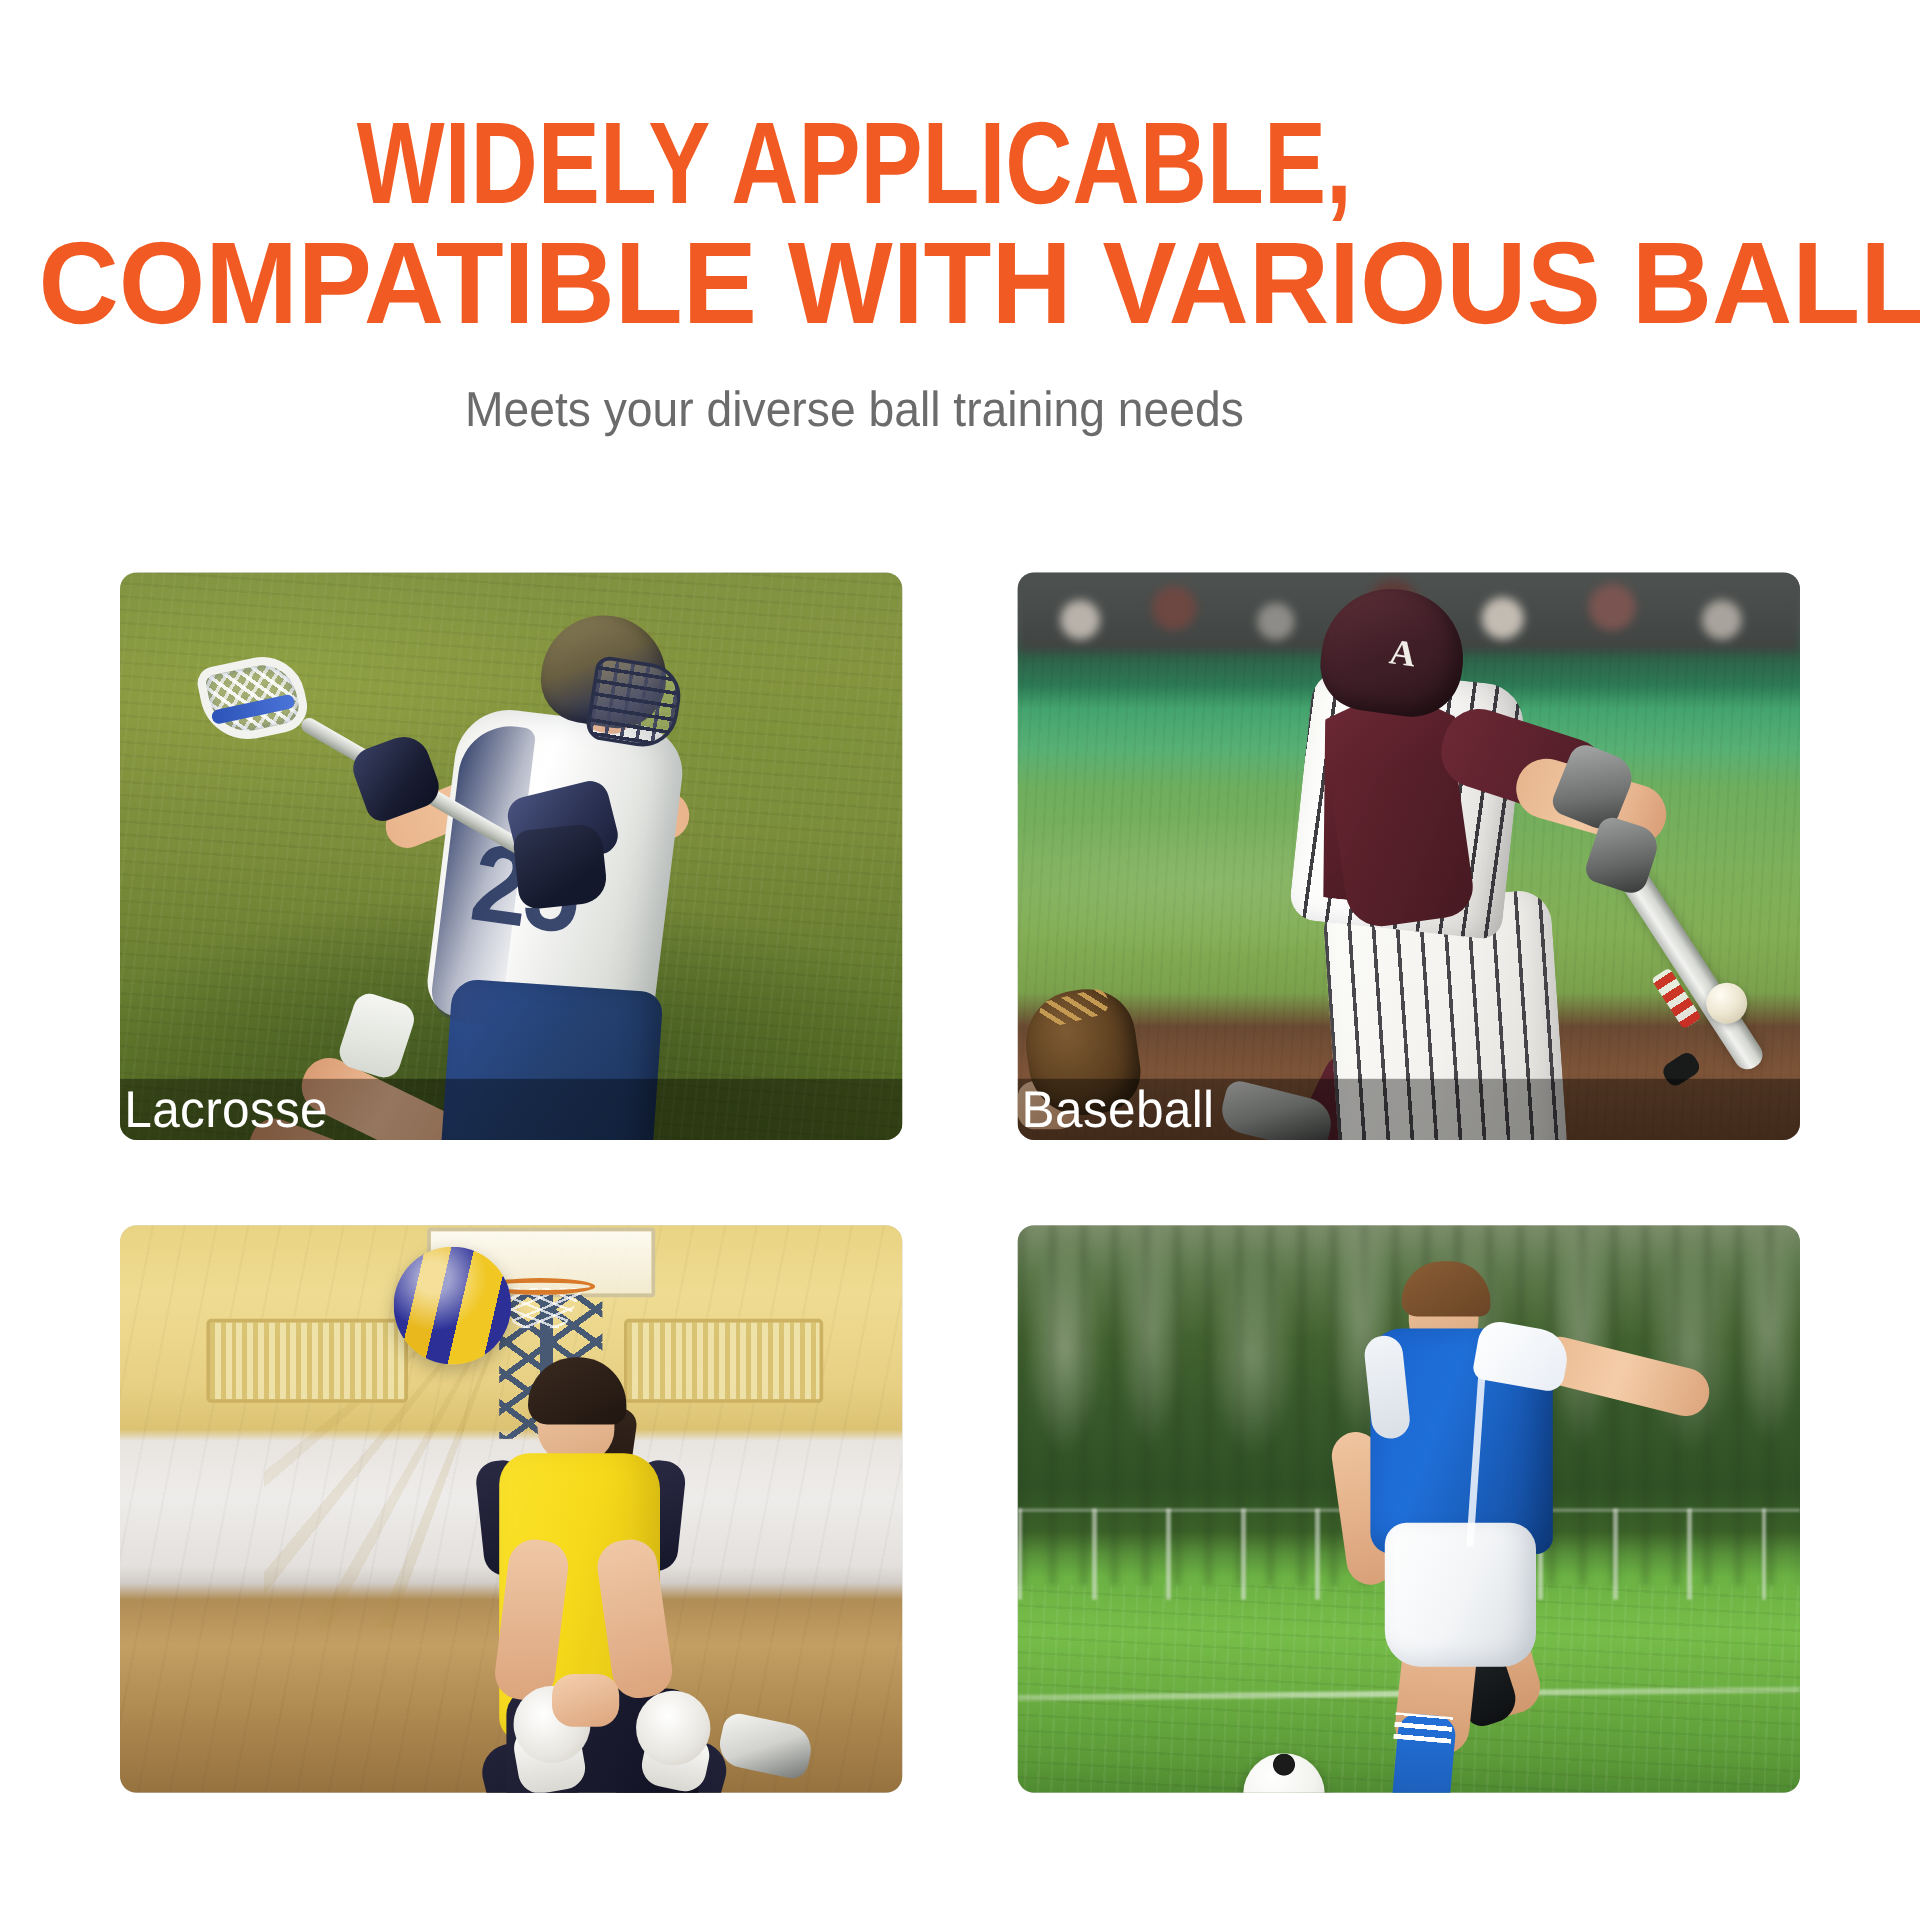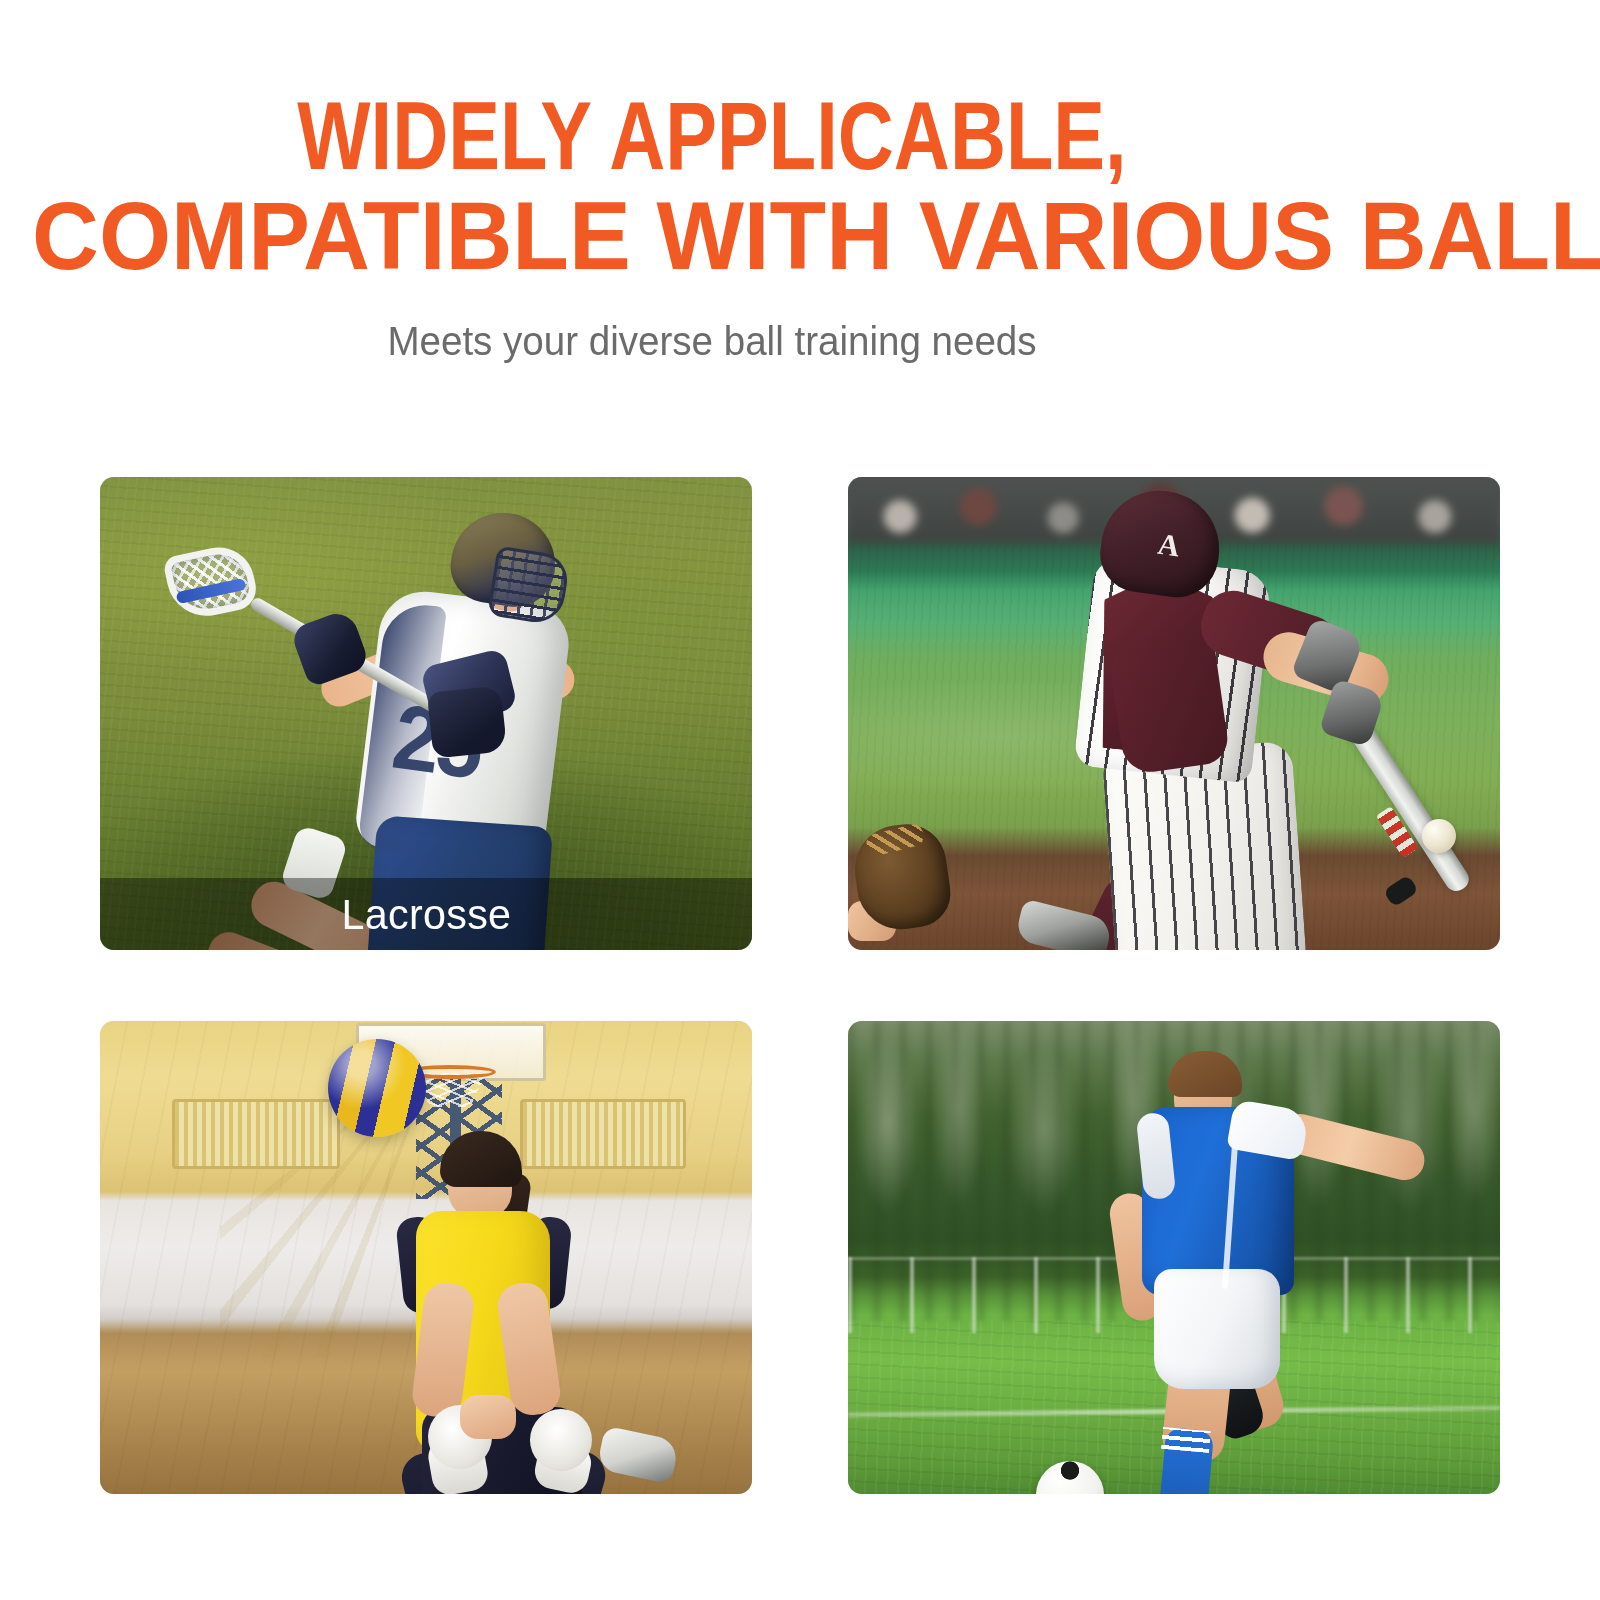--- a/index.html
+++ b/index.html
@@ -80,25 +80,24 @@
     background: #cfcfcf;
   }
 
   .scene { position: absolute; inset: 0; }
 
   .caption-bar {
     position: absolute;
     left: 0;
     bottom: 0;
     width: 100%;
-    height: 72px;
+    height: 51px;
     background: rgba(0,0,0,0.38);
     display: flex;
     align-items: center;
-    justify-content: center;
     z-index: 40;
   }
 
   .caption-text {
     color: #ffffff;
     font-size: 43px;
     line-height: 48px;
     font-weight: normal;
     letter-spacing: 0.3px;
     transform: scaleX(0.96);
@@ -530,20 +529,23 @@
         <div class="layer bb-armR"></div>
         <div class="layer bb-gloveA"></div>
         <div class="layer bb-gloveB"></div>
         <div class="layer bb-bat"></div>
         <div class="layer bb-batmark"></div>
         <div class="layer bb-batend"></div>
         <div class="layer bb-ball"></div>
         <div class="layer bb-helmet"></div>
         <div class="layer bb-logo">A</div>
       </div>
+      <div class="caption-bar">
+        <span class="caption-text">Baseball</span>
+      </div>
     </div>
 
     <div class="card">
       <div class="scene">
         <div class="layer vb-bg"></div>
         <div class="layer vb-rays"></div>
         <div class="layer vb-rad1"></div>
         <div class="layer vb-rad2"></div>
         <div class="layer vb-hoopboard"></div>
         <div class="layer vb-pole"></div>

